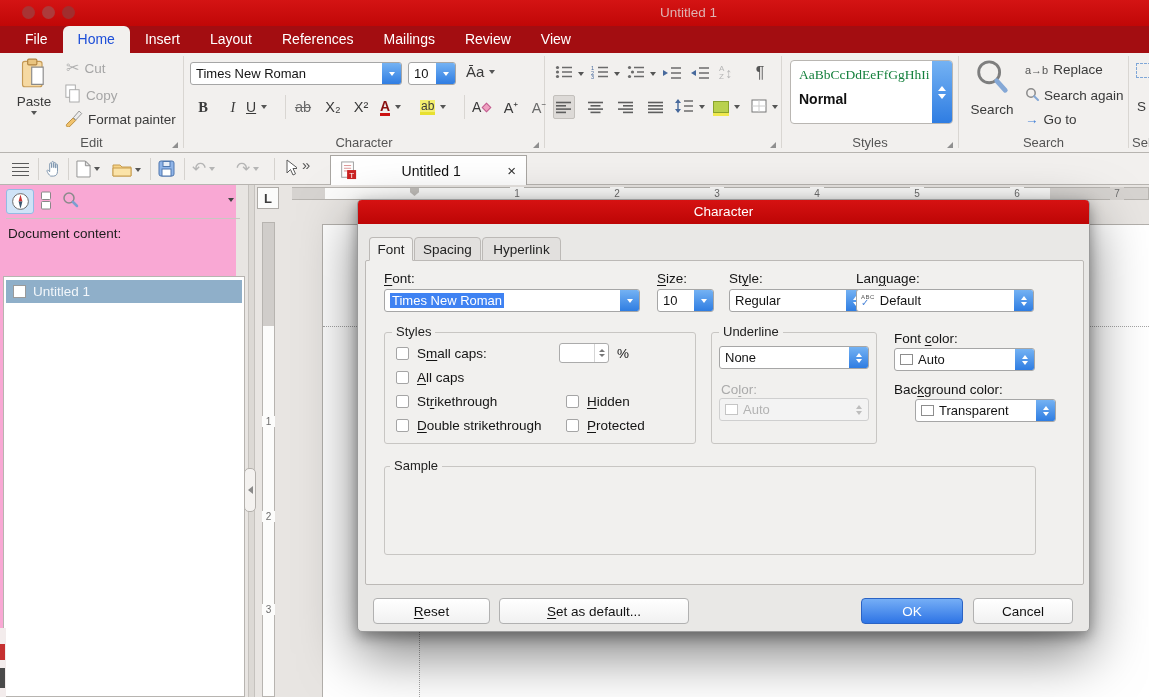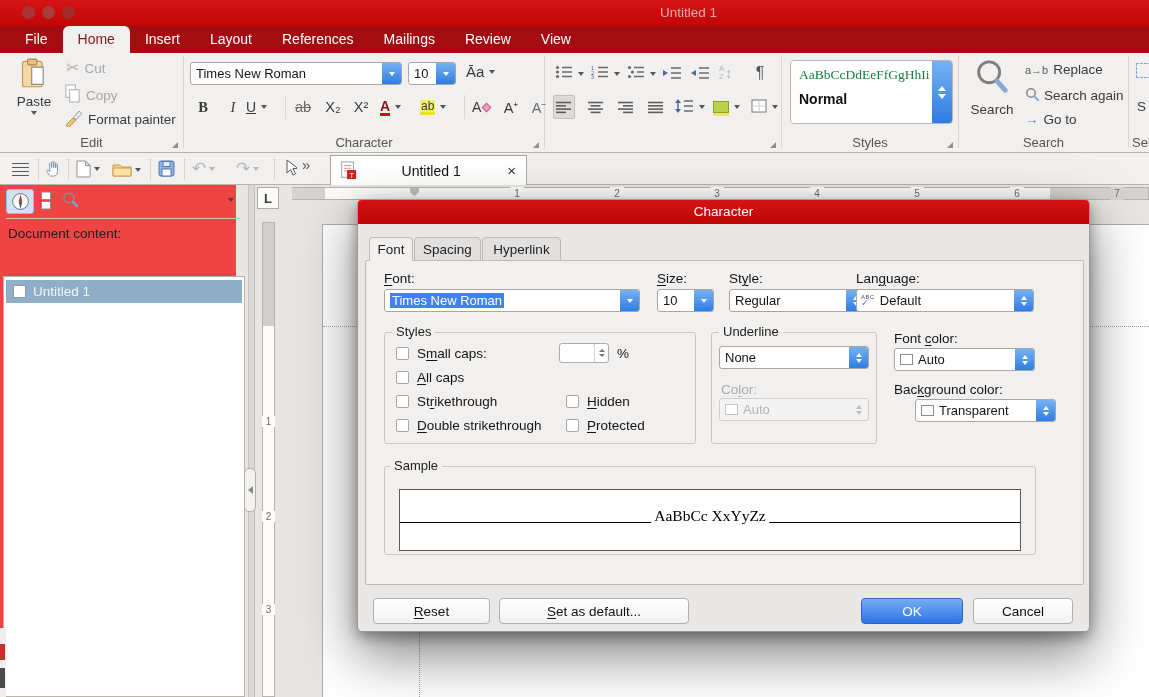--- a/index.html
+++ b/index.html
@@ -12,21 +12,21 @@
   #titlebar { left:0; top:0; width:1149px; height:26px;
     background:linear-gradient(#d41414,#c10707); }
   .tl { position:absolute; top:6px; width:13px; height:13px; border-radius:50%; }
   #titlebar .t1{ left:22px; background:#a83434;} #titlebar .t2{ left:42px; background:#ad3b3b;}
   #titlebar .t3{ left:62px; background:#a12e2e;}
   #win-title { left:660px; top:0; width:160px; line-height:26px; color:#dfb3b3; font-size:13.5px; }
 
   
   #menubar { left:0; top:26px; width:1149px; height:27px; background:#a30d11; display:flex; padding-left:10px; }
   .menu-item { color:#fff; font-size:14px; line-height:27px; padding:0 15px; white-space:nowrap; }
-  .menu-item.active { background:#f2f0ee; color:#7f1d1d; border-radius:6px 6px 0 0; }
+  .menu-item.active { background:#f2f0ee; color:#1d4ed8; border-radius:6px 6px 0 0; }
 
   
   #ribbon { left:0; top:53px; width:1149px; height:100px; background:#f2f0ee; border-bottom:1px solid #b7b4b0; }
   .rsep { position:absolute; top:3px; width:1px; height:92px; background:#d9d6d2; }
   .rgroup { position:absolute; top:0; height:99px; }
   .glabel { position:absolute; bottom:2px; left:0; right:0; text-align:center; font-size:13px; color:#555; }
   .launcher { position:absolute; bottom:4px; right:5px; width:0; height:0;
               border-bottom:6px solid #8f8f8f; border-left:6px solid transparent; }
   .rbtn { position:absolute; display:flex; align-items:center; gap:5px; font-size:13.5px; color:#3a3a3a; white-space:nowrap; cursor:default; }
   .rbtn.dim { color:#a6a6a6; }
@@ -67,21 +67,21 @@
   
   #toolbar { left:0; top:153px; width:1149px; height:32px; background:#f2f0ee; border-bottom:1px solid #b7b4b0; }
   .tsep { position:absolute; top:5px; width:1px; height:22px; background:#d5d2ce; }
   .tbtn { position:absolute; display:flex; align-items:center; gap:3px; color:#555; }
   .burger { width:17px; height:13px; background:repeating-linear-gradient(to bottom,#5a5a5a 0 1.5px,transparent 1.5px 4px); }
   #doc-tab { left:330px; top:2px; width:197px; height:30px; background:#fff; border:1px solid #a9a6a2; border-bottom:none;
     display:flex; align-items:center; padding:0 8px; }
   #doc-tab .title { flex:1; text-align:center; font-size:14px; color:#111; }
 
   
-  #sidebar { left:0; top:185px; width:236px; height:512px; background:#ef4444; }
+  #sidebar { left:0; top:185px; width:236px; height:512px; background:#f9a8d4; }
   .sbicon { position:absolute; display:flex; align-items:center; justify-content:center; }
   #nav-btn { left:6px; top:4px; width:28px; height:25px; background:#cfe3f7; border:1px solid #93bbe4; border-radius:3px; }
   #sb-sep { left:6px; top:33px; width:234px; height:1px; background:#c9c6c2; }
   #sb-label { left:8px; top:41px; font-size:13.5px; color:#1d1d1d; }
   #sb-list { left:3px; top:91px; width:242px; height:421px; background:#fff; border:1px solid #b7b4b0; }
   .sb-item { position:absolute; left:2px; top:3px; right:2px; height:23px; background:#8fafc9; display:flex; align-items:center; gap:7px; padding:0 7px; }
   .sb-item .cbx { width:13px; height:13px; background:#fff; border:1px solid #9a9a9a; flex:none; }
   .sb-item .lbl { color:#f2f6fa; font-size:13.5px; }
   #splitter { left:248px; top:185px; width:7px; height:512px; background:#dcd9d5; border-left:1px solid #c5c2be; border-right:1px solid #c5c2be; }
   #collapse { left:244px; top:468px; width:12px; height:44px; background:#f4f2f0; border:1px solid #b3b0ac; border-radius:5px;
@@ -675,22 +675,18 @@
     <span class="swatch"></span>
     <span class="ct">Transparent</span>
     <span class="sp">
         <i class="u"></i>
         <i class="d"></i>
       </span>
   </div>
 
   <div class="fieldset" style="left:26px;top:266px;width:652px;height:89px"></div>
   <span class="legend" style="left:32px;top:258px">Sample</span>
-  <div id="sample-box">
-    <div class="line"></div>
-    <span class="txt">AaBbCc XxYyZz</span>
-  </div>
 
   <div class="btn" style="left:15px;width:117px"><u>R</u>eset</div>
   <div class="btn" style="left:141px;width:190px"><u>S</u>et as default...</div>
   <div class="btn primary" style="left:503px;width:102px">OK</div>
   <div class="btn" style="left:615px;width:100px">Cancel</div>
 </div>
 
 </body></html>

